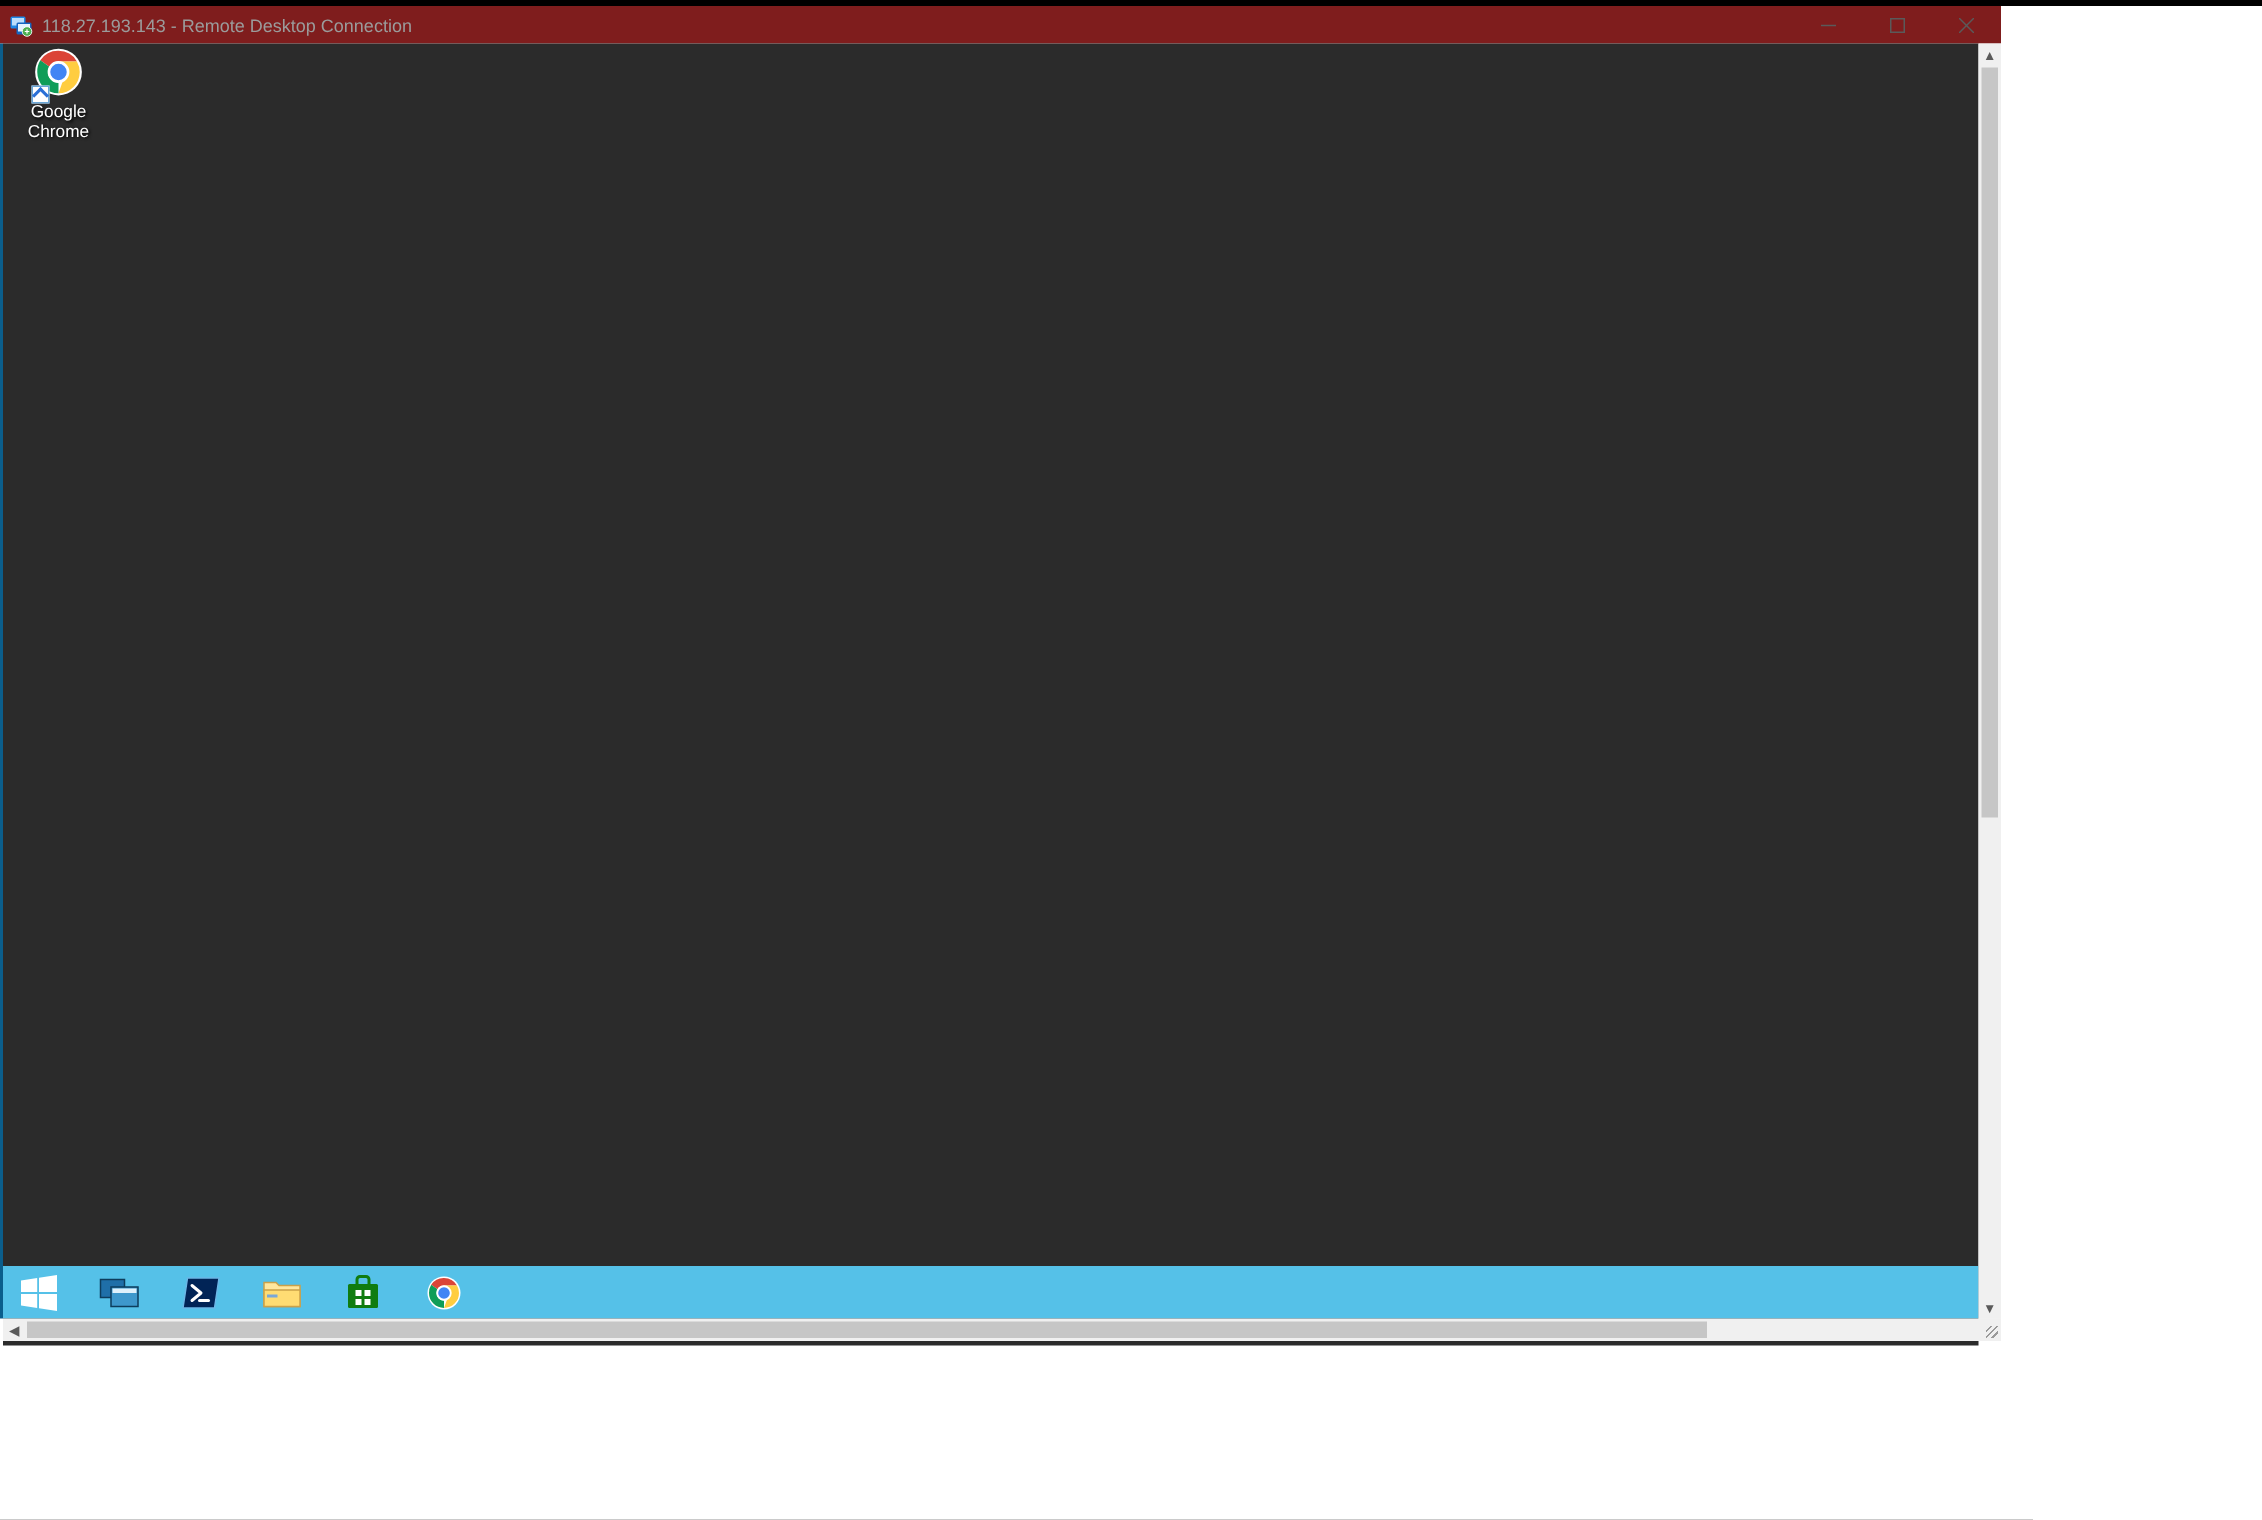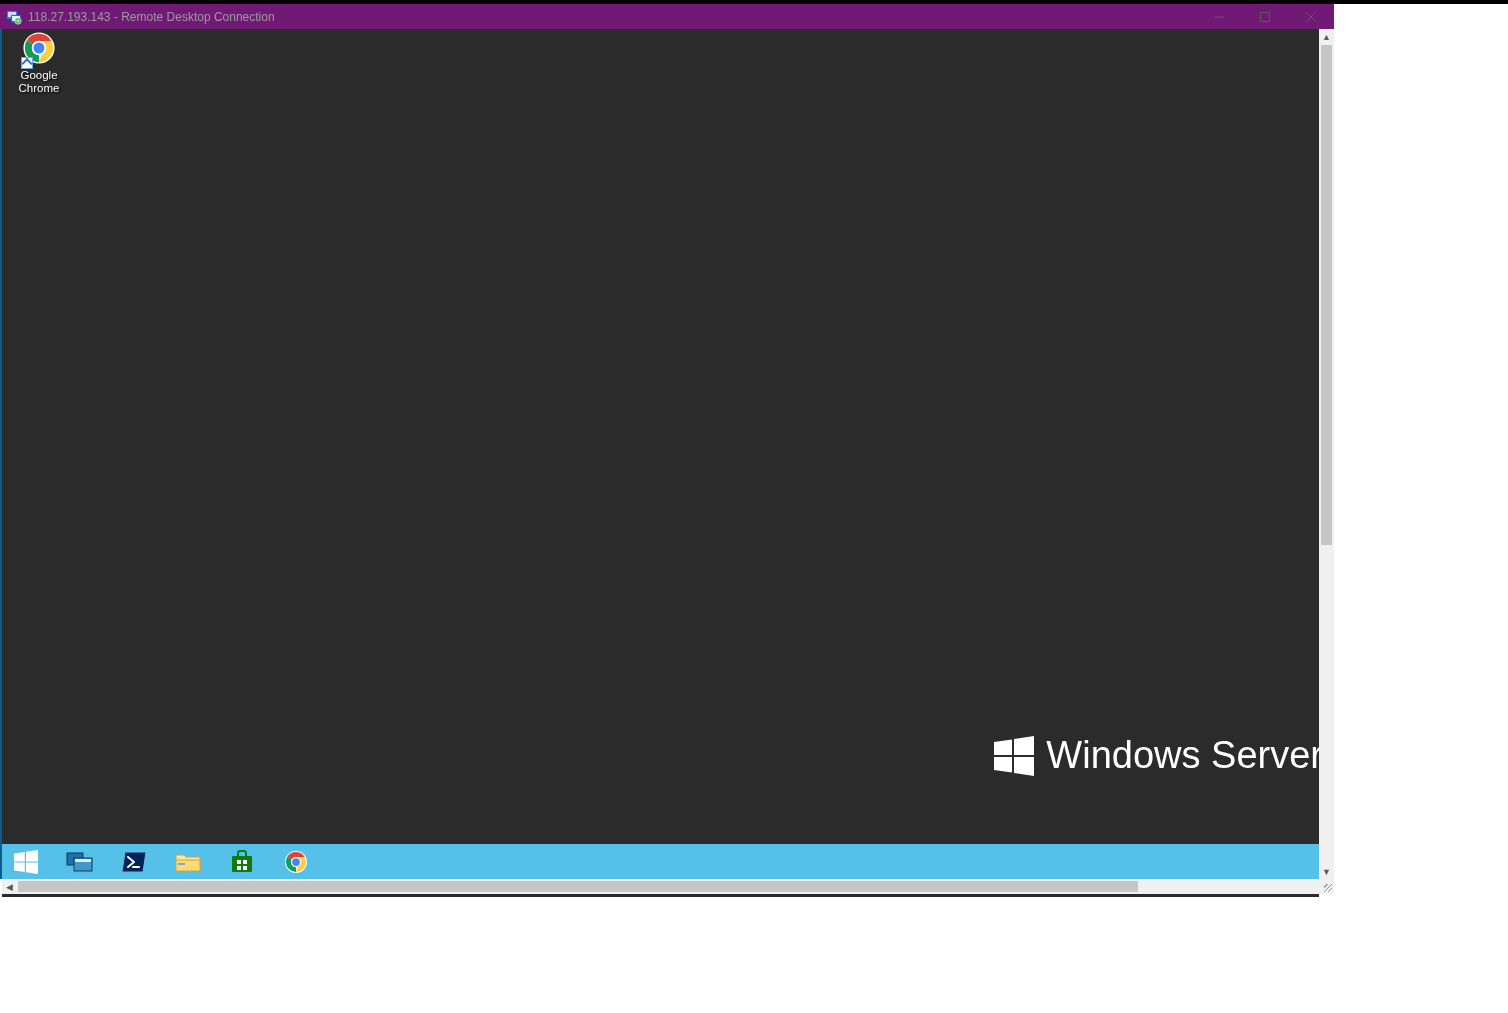--- a/index.html
+++ b/index.html
@@ -17,21 +17,21 @@
   .outer-top-black {
     position: absolute;
     left: 0; top: 0; width: 1508px; height: 4px;
     background: #000000;
   }
 
   
   .rdc-titlebar {
     position: absolute;
     left: 0; top: 4px; width: 1334px; height: 25px;
-    background: #701a75;
+    background: #7f1d1d;
     display: flex;
     align-items: center;
     box-sizing: border-box;
     user-select: none;
   }
   .rdc-titlebar .rdc-icon {
     width: 16px; height: 16px; margin-left: 6px; margin-right: 6px;
     position: relative;
   }
   .rdc-icon svg { display:block; }
@@ -241,31 +241,20 @@
         <path d="M4 24 A20 20 0 0 1 6.9 13 L15.4 19 A10 10 0 0 0 24 34 L24 44 A20 20 0 0 1 4 24Z" fill="#0f9d58"></path>
         <circle cx="24" cy="24" r="9" fill="#4285f4"></circle>
         <circle cx="24" cy="24" r="9" fill="none" stroke="#fff" stroke-width="2.5"></circle>
       </svg>
       <span class="shortcut-badge"></span>
     </div>
     <div class="di-label">Google
 Chrome</div>
   </div>
 
-  <div class="ws-watermark">
-    <span class="win-logo">
-      <svg width="40" height="40" viewBox="0 0 40 40">
-        <path d="M0 6 L18 3.4 L18 19 L0 19 Z" fill="#fff"></path>
-        <path d="M20 3.1 L40 0 L40 19 L20 19 Z" fill="#fff"></path>
-        <path d="M0 21 L18 21 L18 36.6 L0 34 Z" fill="#fff"></path>
-        <path d="M20 21 L40 21 L40 40 L20 36.9 Z" fill="#fff"></path>
-      </svg>
-    </span>
-    <span class="ws-text">Windows Server</span>
-  </div>
 
 </div>
 
 <div class="remote-taskbar">
   <div class="tb-item" title="Start">
     <svg width="24" height="24" viewBox="0 0 40 40">
       <path d="M0 6 L18 3.4 L18 19 L0 19 Z" fill="#fff"></path>
       <path d="M20 3.1 L40 0 L40 19 L20 19 Z" fill="#fff"></path>
       <path d="M0 21 L18 21 L18 36.6 L0 34 Z" fill="#fff"></path>
       <path d="M20 21 L40 21 L40 40 L20 36.9 Z" fill="#fff"></path>

